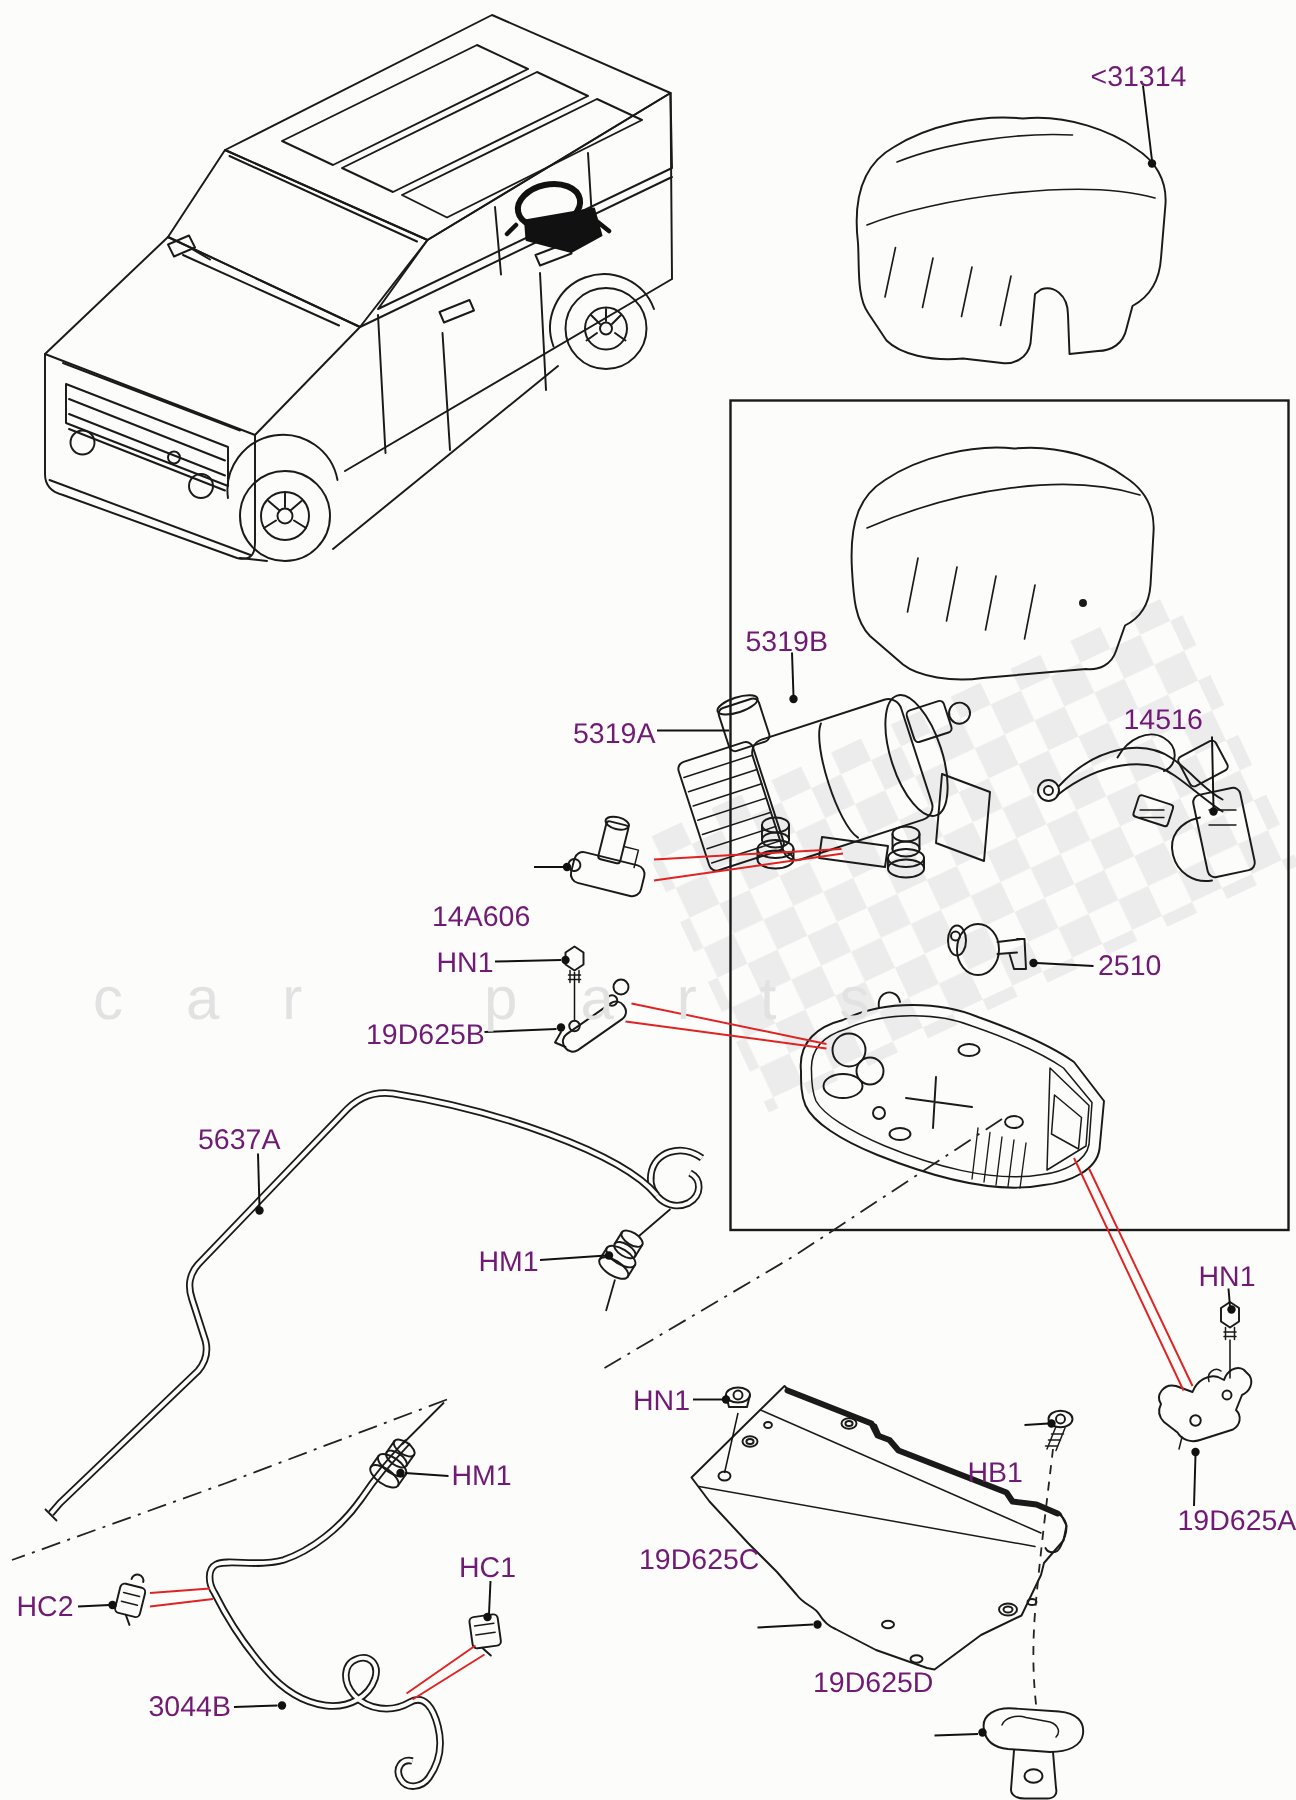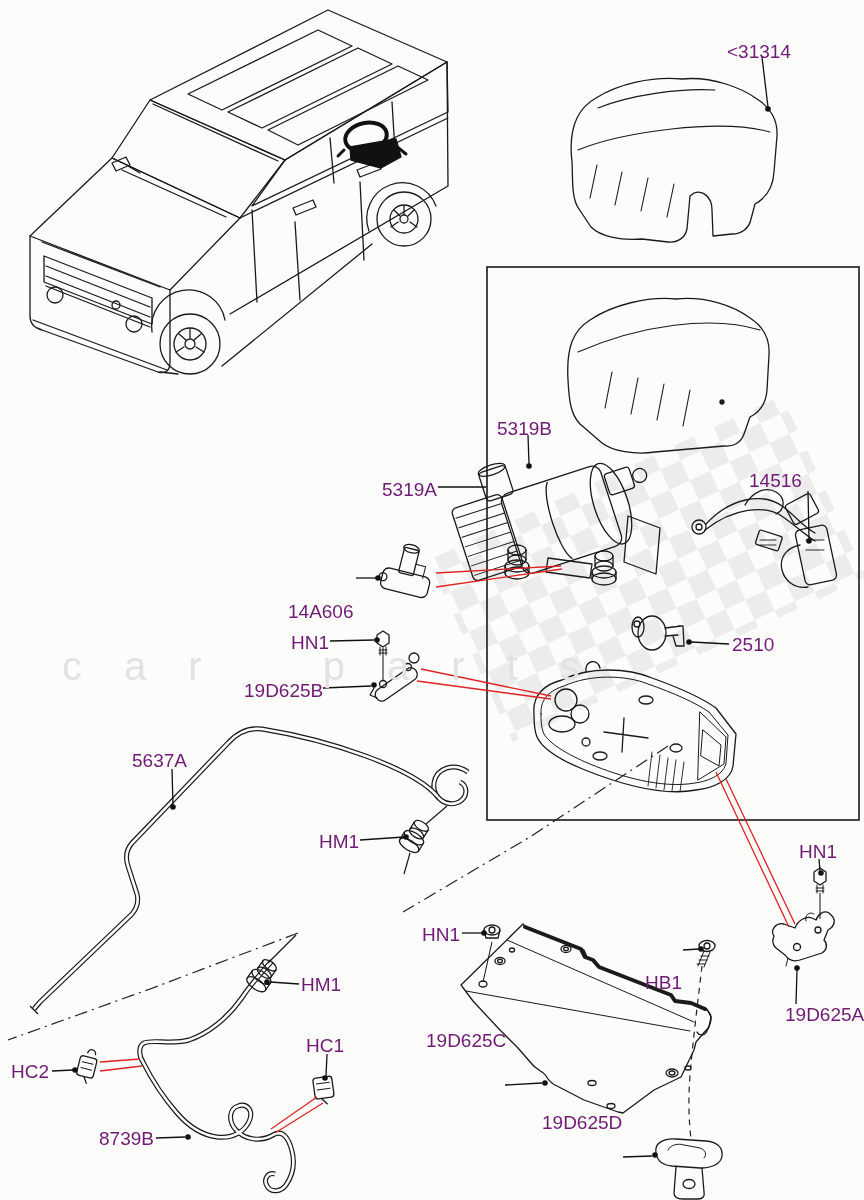--- a/index.html
+++ b/index.html
@@ -370,15 +370,15 @@
   <div class="lbl" style="left:132px;top:750px">5637A</div>
   <div class="lbl" style="left:319px;top:831px">HM1</div>
   <div class="lbl" style="left:799px;top:841px">HN1</div>
   <div class="lbl" style="left:422px;top:924px">HN1</div>
   <div class="lbl" style="left:645px;top:972px">HB1</div>
   <div class="lbl" style="left:301px;top:974px">HM1</div>
   <div class="lbl" style="left:785px;top:1004px">19D625A</div>
   <div class="lbl" style="left:306px;top:1035px">HC1</div>
   <div class="lbl" style="left:11px;top:1061px">HC2</div>
   <div class="lbl" style="left:426px;top:1030px">19D625C</div>
-  <div class="lbl" style="left:99px;top:1128px">8739B</div>
+  <div class="lbl" style="left:99px;top:1128px">3044B</div>
   <div class="lbl" style="left:542px;top:1112px">19D625D</div>
 </div>
 
 </body></html>

